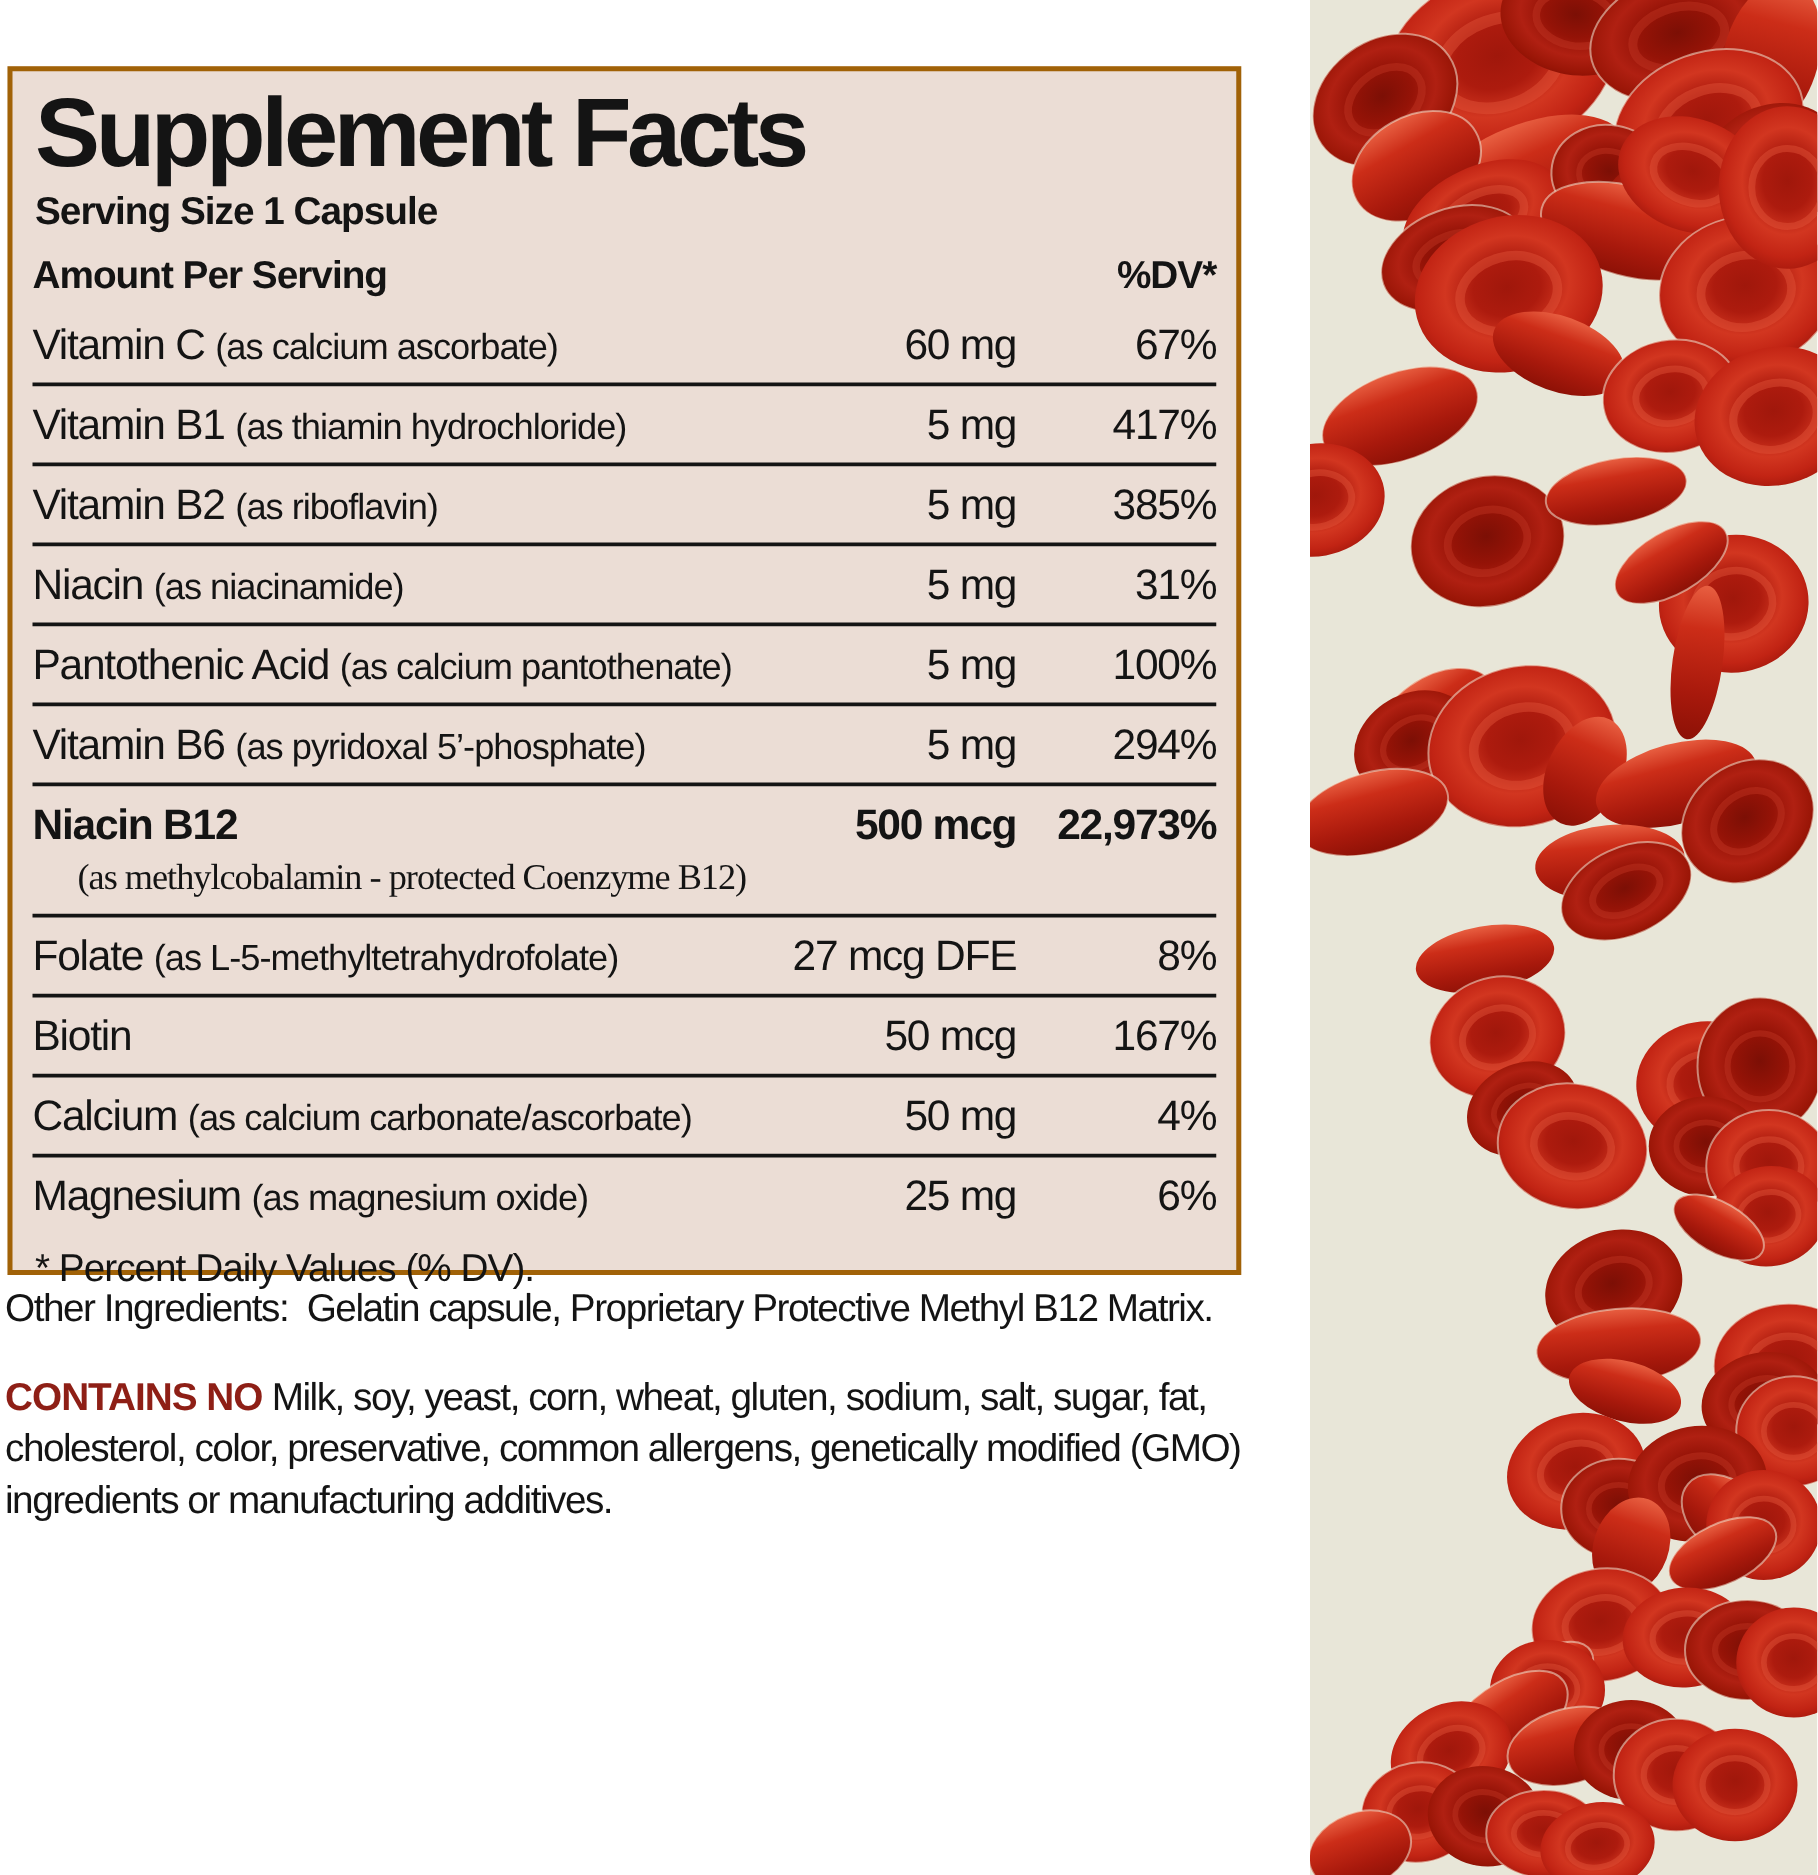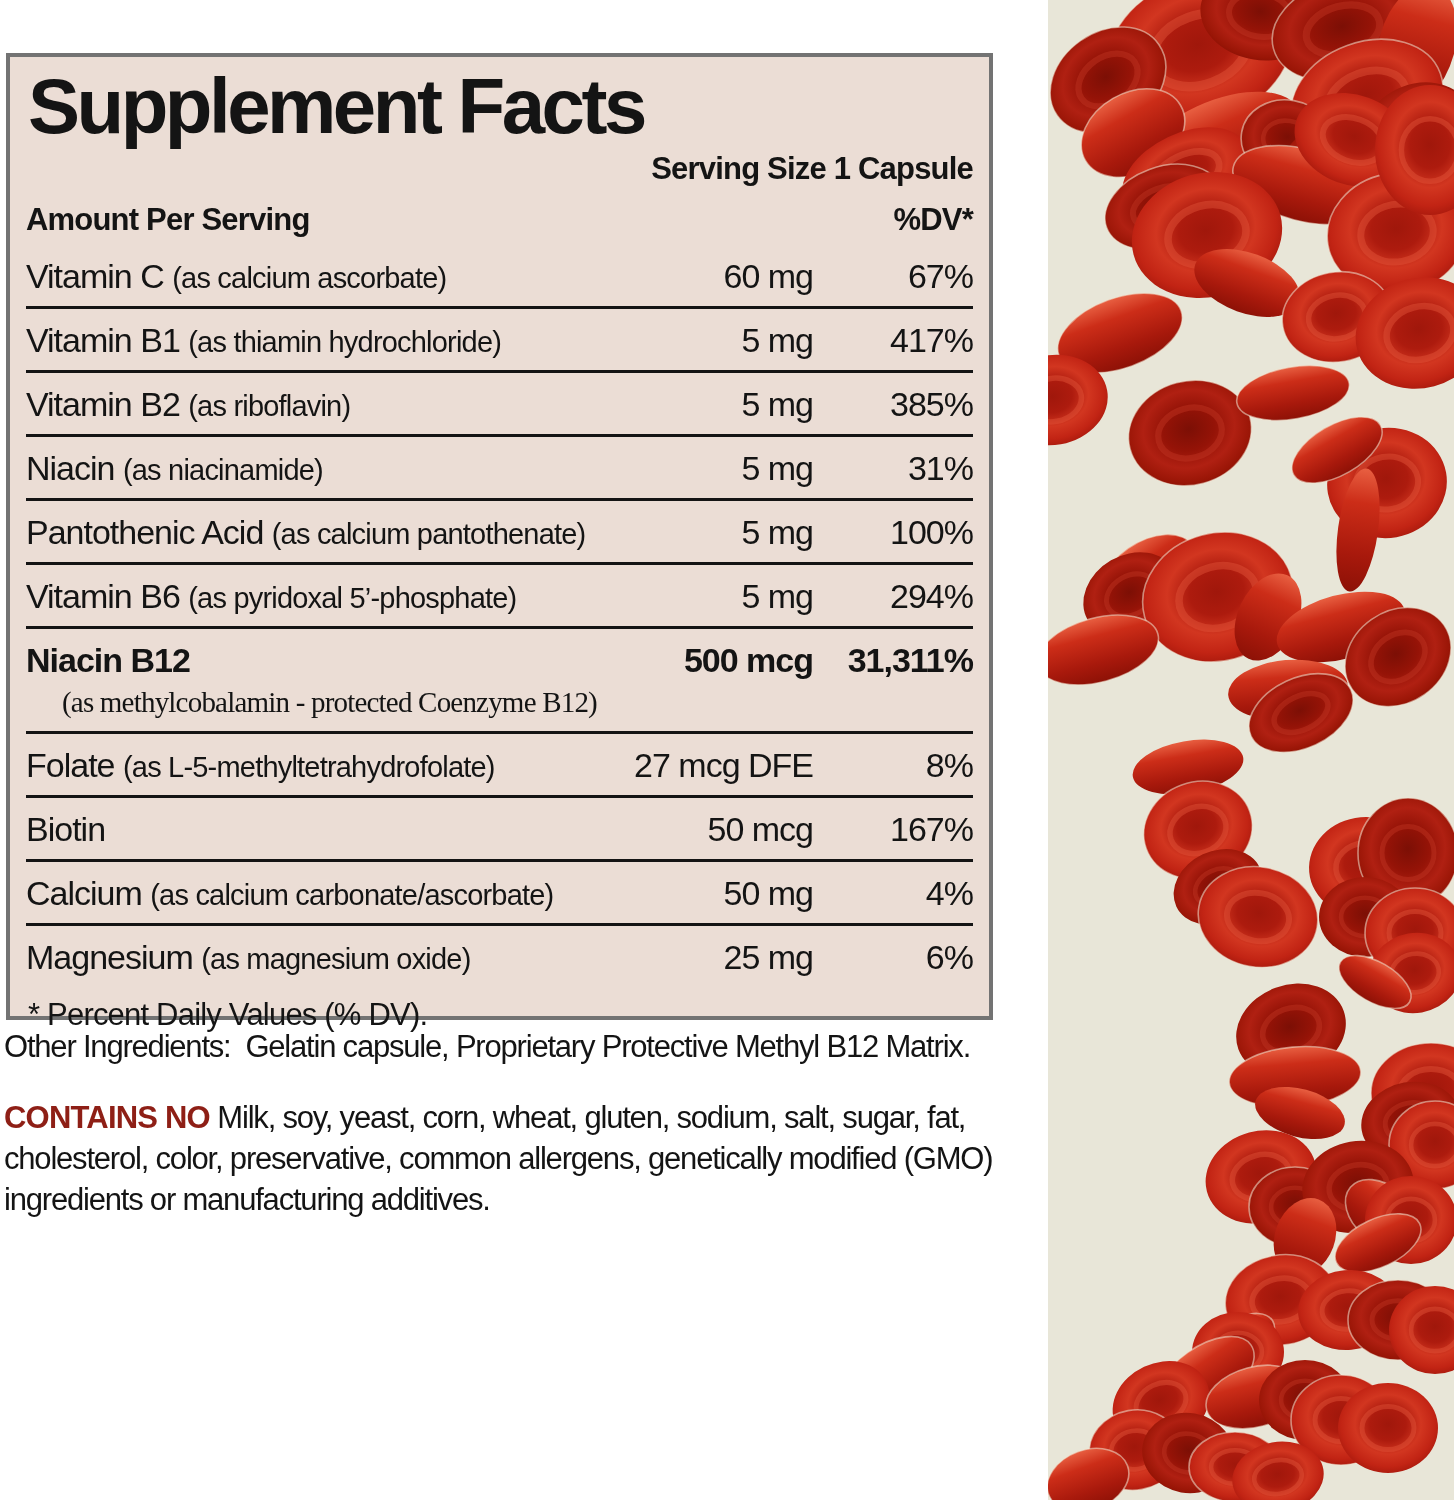--- a/index.html
+++ b/index.html
@@ -3,28 +3,28 @@
 <meta charset="utf-8">
 <style>
   html,body{margin:0;padding:0;}
   body{
     width:1454px;height:1500px;position:relative;background:#ffffff;
     font-family:"Liberation Sans",sans-serif;color:#141414;overflow:hidden;
   }
   
   .label-box{
     position:absolute;left:6px;top:53px;width:987px;height:967px;
-    background:#EBDDD5;border:4px solid #737373;box-sizing:border-box;
+    background:#EBDDD5;border:4px solid #a16207;box-sizing:border-box;
     padding:0 16px;display:flex;flex-direction:column;
   }
   .sf-title{
     font-size:78px;font-weight:bold;letter-spacing:-3.5px;line-height:1.02;
     margin:10px 0 0 2px;white-space:nowrap;
   }
-  .serving{font-size:31px;font-weight:bold;letter-spacing:-0.8px;margin:4px 0 7px 2px;text-align:right;}
+  .serving{font-size:31px;font-weight:bold;letter-spacing:-0.8px;margin:4px 0 7px 2px;}
   .bar{background:#141414;width:100%;}
   .bar-thick{height:9px;}
   .bar-med{height:8px;}
   .bar-xthick{height:12px;}
   .header-row{
     display:flex;justify-content:space-between;align-items:baseline;
     font-size:31px;font-weight:bold;letter-spacing:-0.8px;padding:8px 0 7px;
   }
   .rows{display:flex;flex-direction:column;}
   .row{display:flex;align-items:baseline;padding:12px 0 10px;}
@@ -105,21 +105,21 @@
     <div class="row">
       <span class="nm"><span>Vitamin B6</span> <span class="detail">(as pyridoxal 5’-phosphate)</span></span>
       <span class="amt">5 mg</span>
       <span class="dv">294%</span>
     </div>
     <div class="sep"></div>
 
     <div class="row featured">
       <span class="nm"><span>Niacin B12</span></span>
       <span class="amt">500 mcg</span>
-      <span class="dv">31,311%</span>
+      <span class="dv">22,973%</span>
     </div>
     <div class="subline">(as methylcobalamin - protected Coenzyme B12)</div>
     <div class="sep"></div>
 
     <div class="row">
       <span class="nm"><span>Folate</span> <span class="detail">(as L-5-methyltetrahydrofolate)</span></span>
       <span class="amt">27 mcg DFE</span>
       <span class="dv">8%</span>
     </div>
     <div class="sep"></div>

